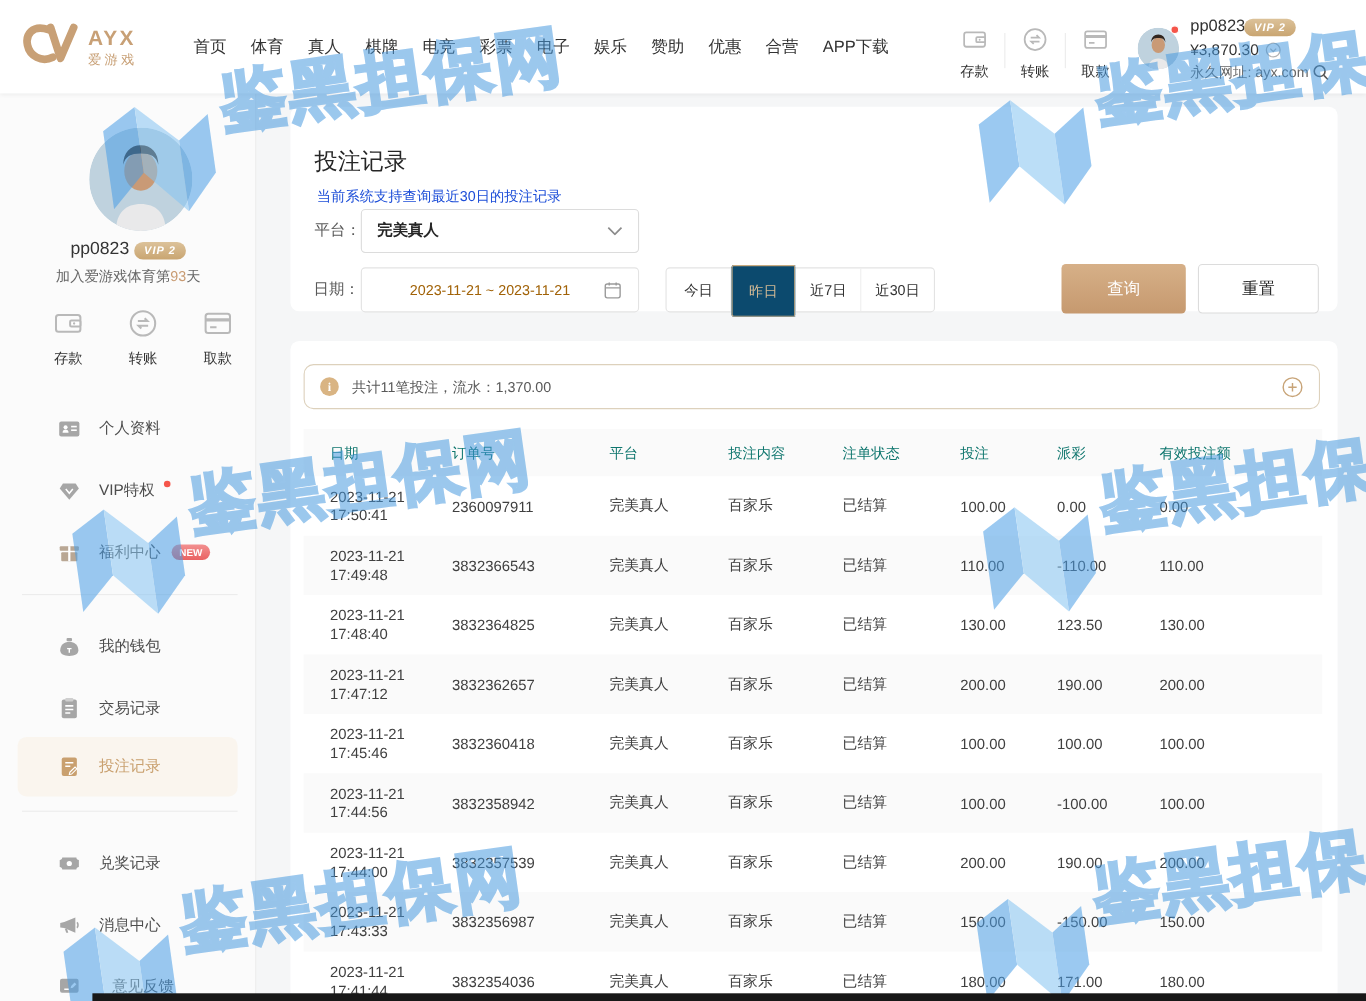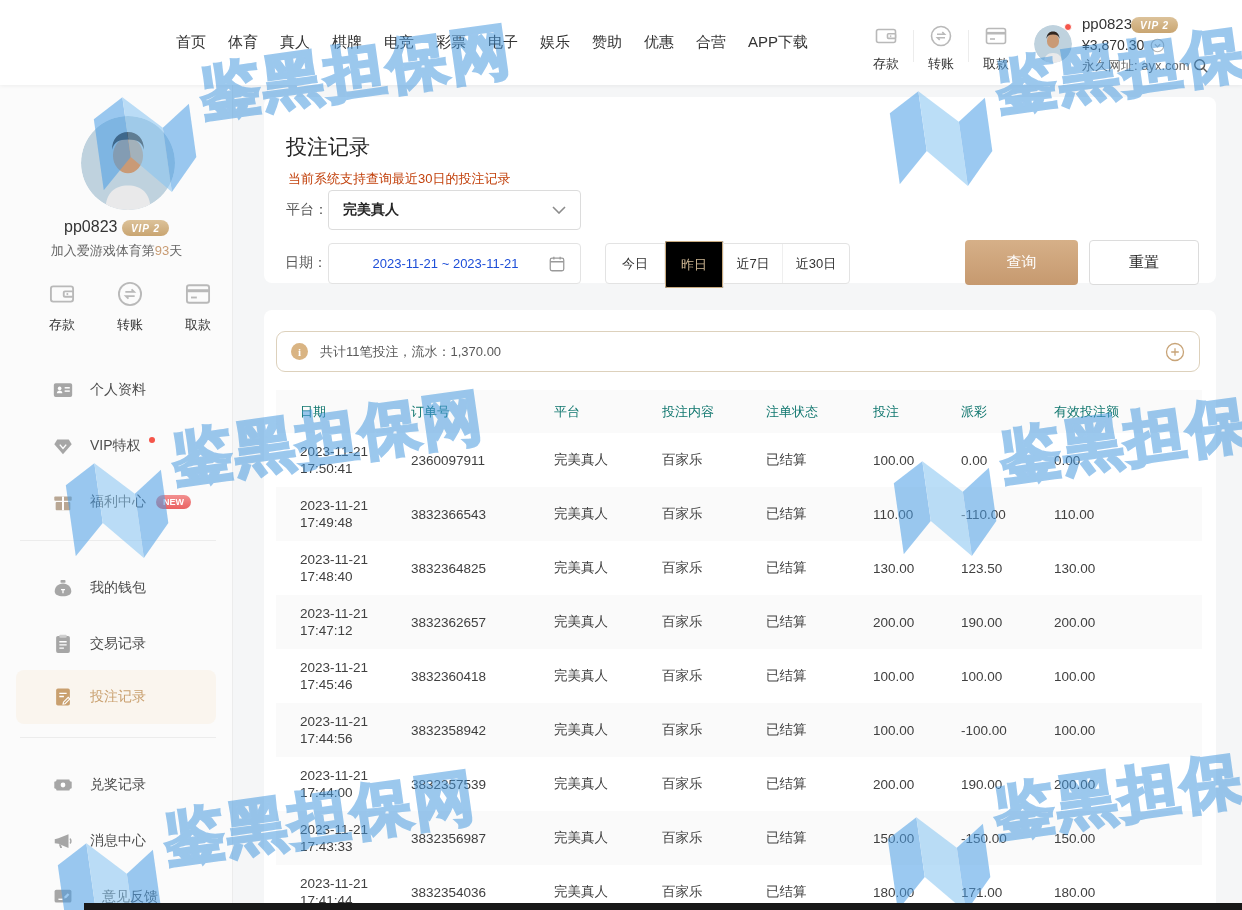--- a/index.html
+++ b/index.html
@@ -44,32 +44,32 @@
   .sb-divider { position:absolute; left:20px; width:196px; height:1px; background:#ececec; }
   .sb-dot { width:6px; height:6px; border-radius:50%; background:#f5554a; margin:-12px 0 0 -8px; }
   .new-badge { background:linear-gradient(#f29090,#ea6262); color:#fff; font-size:9px; font-weight:bold; border-radius:8px; padding:2px 7px; margin-left:-6px; }
 
   
   .main { position:absolute; left:256px; top:85px; width:970px; height:825px; }
   .card { position:absolute; background:#fff; border-radius:8px; }
   .card1 { left:8px; top:12px; width:952px; height:186px; }
   .card2 { left:8px; top:225px; width:952px; height:600px; }
   .pg-title { position:absolute; left:22px; top:36px; font-size:21px; color:#262626; }
-  .pg-sub { position:absolute; left:24px; top:73px; font-size:13px; color:#c2410c; }
+  .pg-sub { position:absolute; left:24px; top:73px; font-size:13px; color:#1d4ed8; }
   .plat-label, .date-label { position:absolute; font-size:14px; color:#595959; }
   .plat-label { left:22px; top:104px; }
   .select { position:absolute; left:64px; top:93px; width:253px; height:40px; border:1px solid #dcdcdc; border-radius:4px; background:#fff; display:flex; align-items:center; padding:0 14px; cursor:pointer; }
   .select .val { font-size:14px; color:#262626; font-weight:bold; flex:1; }
   .date-label { left:21px; top:157px; }
   .date-input { position:absolute; left:64px; top:146px; width:253px; height:41px; border:1px solid #e3e3e3; border-radius:4px; background:#fff; display:flex; align-items:center; padding:0 14px; cursor:pointer; }
-  .date-input .val { font-size:13px; color:#1d4ed8; flex:1; text-align:center; }
+  .date-input .val { font-size:13px; color:#a16207; flex:1; text-align:center; }
   .ranges { position:absolute; left:341px; top:146px; height:41px; display:flex; border:1px solid #e3e3e3; border-radius:4px; background:#fff; }
   .range-btn { width:59px; display:flex; align-items:center; justify-content:center; font-size:13px; color:#333; cursor:pointer; border-right:1px solid #efefef; }
   .range-btn:last-child { border-right:none; width:66px; }
-  .range-btn.sel { color:#d0b894; box-shadow:inset 0 0 0 1px #c9ab80; margin:-3px 0; height:47px; background:#000000; border-radius:2px; z-index:2; }
+  .range-btn.sel { color:#d0b894; box-shadow:inset 0 0 0 1px #c9ab80; margin:-3px 0; height:47px; background:#0c4a6e; border-radius:2px; z-index:2; }
   .btn-search { position:absolute; left:701px; top:143px; width:113px; height:45px; border-radius:4px; background:linear-gradient(#d6b088,#c6996f); color:#fff; font-size:15px; display:flex; align-items:center; justify-content:center; cursor:pointer; }
   .btn-reset { position:absolute; left:825px; top:143px; width:110px; height:45px; border-radius:4px; background:#fff; border:1px solid #dcdcdc; color:#262626; font-size:15px; display:flex; align-items:center; justify-content:center; cursor:pointer; }
   .summary { position:absolute; left:12px; top:21px; width:924px; height:41px; border:1px solid #ddd1bc; border-radius:9px; background:#fff; display:flex; align-items:center; padding:0 14px; }
   .summary .info-i { width:17px; height:17px; border-radius:50%; background:#d9b483; color:#fff; font-size:11px; font-weight:bold; display:flex; align-items:center; justify-content:center; font-family:"Liberation Serif",serif; }
   .summary .s-txt { font-size:13px; color:#595959; margin-left:12px; flex:1; }
   .summary .plus { width:20px; height:20px; cursor:pointer; }
   .tbl { position:absolute; left:12px; top:80px; width:926px; }
   .t-head { display:grid; grid-template-columns:135px 143px 108px 104px 107px 88px 93px 148px; height:43px; align-items:center; background:#fafafa; }
   .t-head > div { font-size:13px; color:#0f766e; }
   .t-row { display:grid; grid-template-columns:135px 143px 108px 104px 107px 88px 93px 148px; height:54px; align-items:center; }
@@ -85,20 +85,32 @@
   .wm .wm-t { font-size:60px; font-weight:bold; letter-spacing:3px; white-space:nowrap; color:rgba(125,183,236,.15); -webkit-text-stroke:3px rgba(64,150,221,.95); margin-left:6px; }
 
   .bottom-bar { position:absolute; left:84px; top:903px; width:1158px; height:7px; background:#181818; z-index:90; }
 </style>
 </head>
 <body>
 
 <div class="screen">
 
   <div class="hdr">
+    <div class="logo">
+      <span>
+        <svg width="52" height="44" viewBox="0 0 52 42" fill="none">
+          <path d="M24 8 C9 3 3 13 5 22 C7 32 18 38 28 33" stroke="#c8a076" stroke-width="7" stroke-linecap="round"></path>
+          <path d="M26 6 L35 34 L47 6" stroke="#c8a076" stroke-width="7" stroke-linecap="round" stroke-linejoin="round"></path>
+        </svg>
+      </span>
+      <span class="logo-txt">
+        <div class="logo-brand">AYX</div>
+        <div class="logo-cn">爱游戏</div>
+      </span>
+    </div>
     <div class="topnav" id="topnav">
         <div class="nav-item">首页</div>
         <div class="nav-item">体育</div>
         <div class="nav-item">真人</div>
         <div class="nav-item">棋牌</div>
         <div class="nav-item">电竞</div>
         <div class="nav-item">彩票</div>
         <div class="nav-item">电子</div>
         <div class="nav-item">娱乐</div>
         <div class="nav-item">赞助</div>

